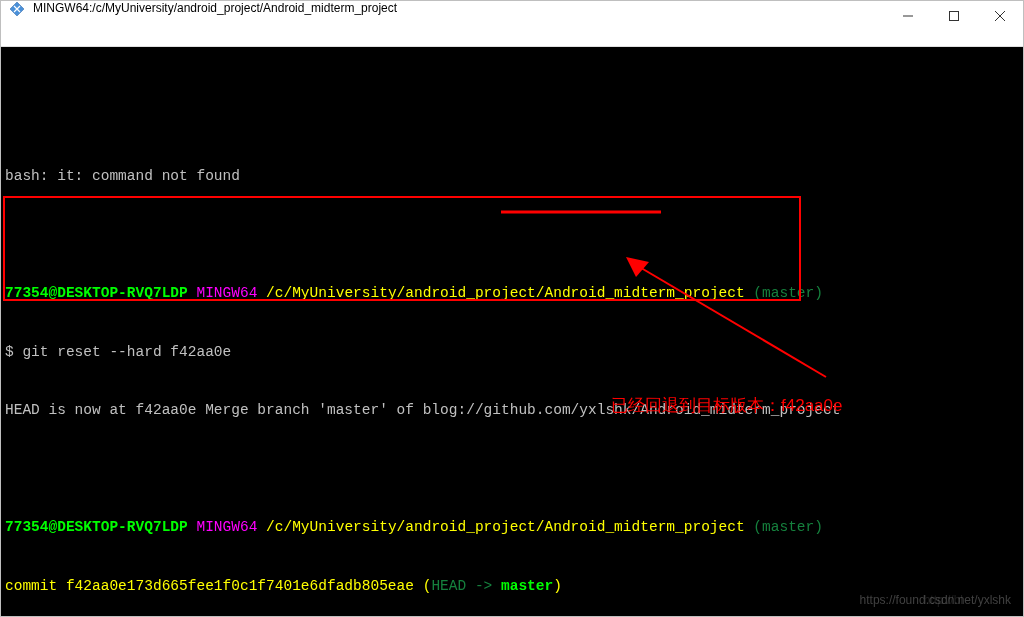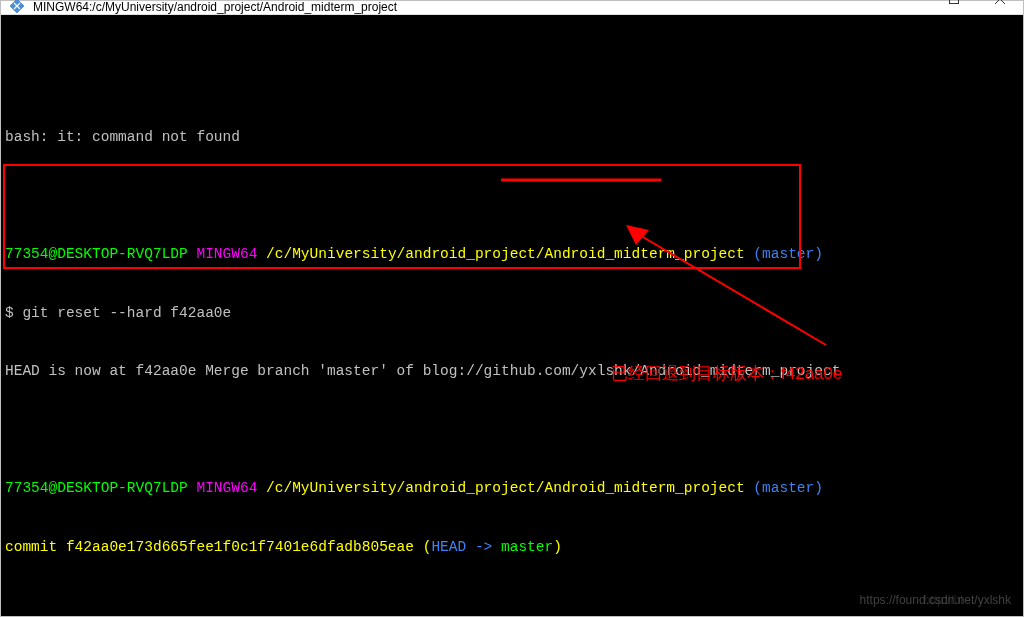--- a/index.html
+++ b/index.html
@@ -13,24 +13,24 @@
     }
     .window {
       width: 1024px;
       height: 617px;
       background: #fff;
       border: 1px solid #bfbfbf;
       display: flex;
       flex-direction: column;
     }
     .titlebar {
-      height: 14px;
+      height: 46px;
       background: #fff;
       display: flex;
-      align-items: flex-end;
+      align-items: flex-start;
       padding: 0 0 0 8px;
       border-bottom: 1px solid #e0e0e0;
     }
     .app-icon {
       width: 16px;
       height: 16px;
       margin-right: 8px;
     }
     .title-text {
       flex: 1;
@@ -49,32 +49,32 @@
       justify-content: center;
       font-family: 'Segoe UI', sans-serif;
       font-size: 11px;
       color: #333;
       cursor: pointer;
     }
     .terminal {
       flex: 1;
       background: #000;
       color: #c0c0c0;
-      padding: 16px 4px;
+      padding: 23px 4px;
       line-height: 1.35;
       font-size: 14.5px;
       overflow: hidden;
       position: relative;
       white-space: pre;
     }
     .line { white-space: pre; }
-    .green { color: #00ff00; }
+    .green { color: #00ff00; font-weight: bold; }
     .magenta { color: #ff00ff; }
     .yellow { color: #ffff00; }
-    .cyan { color: #3b82f6; }
+    .cyan { color: #15803d; }
     .blank { height: 19px; }
     .red-box {
       position: absolute;
       border: 2px solid #ff0000;
       pointer-events: none;
     }
     .red-box.main {
       left: 2px;
       top: 149px;
       width: 798px;

